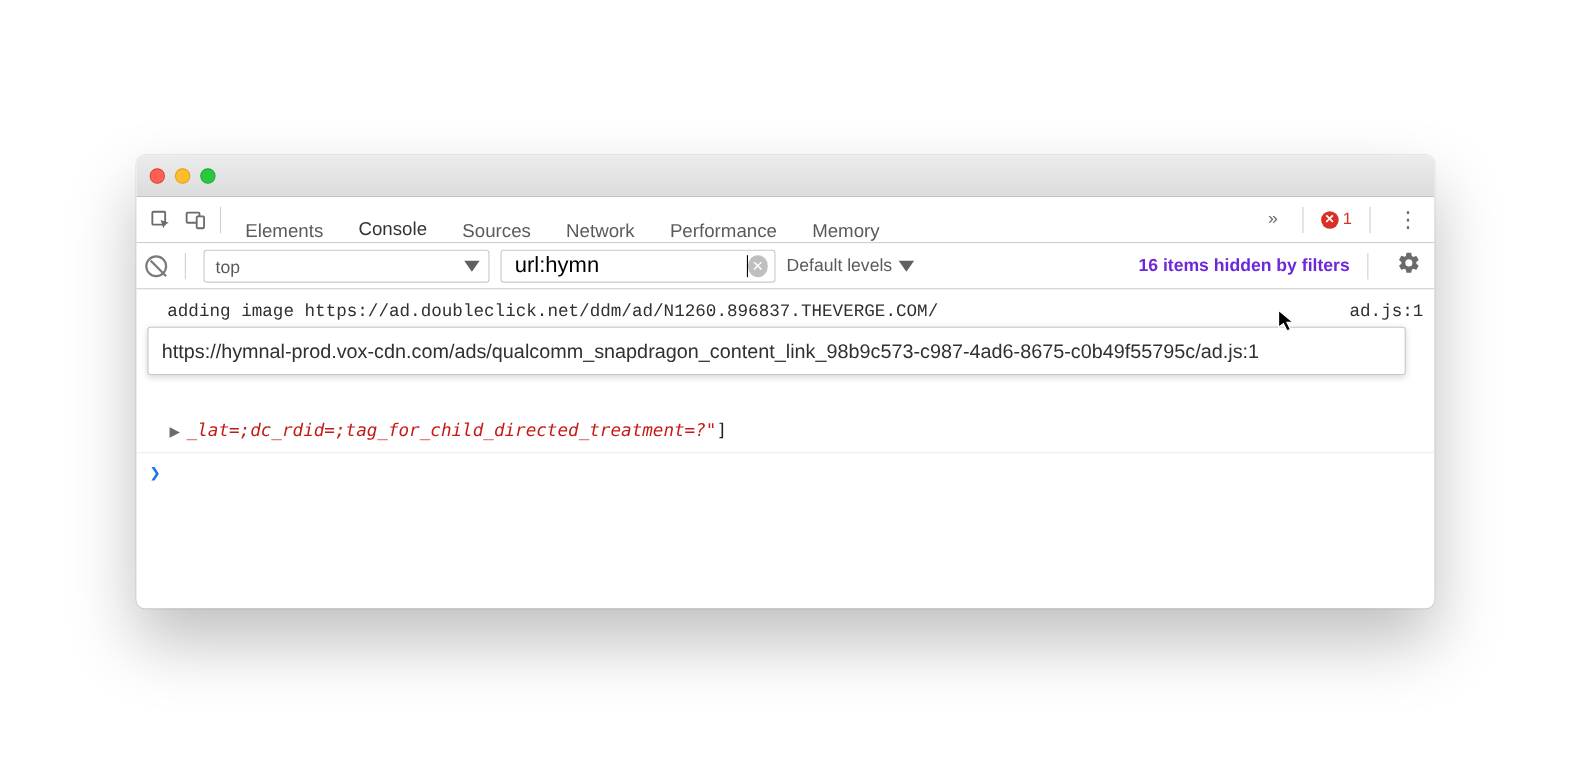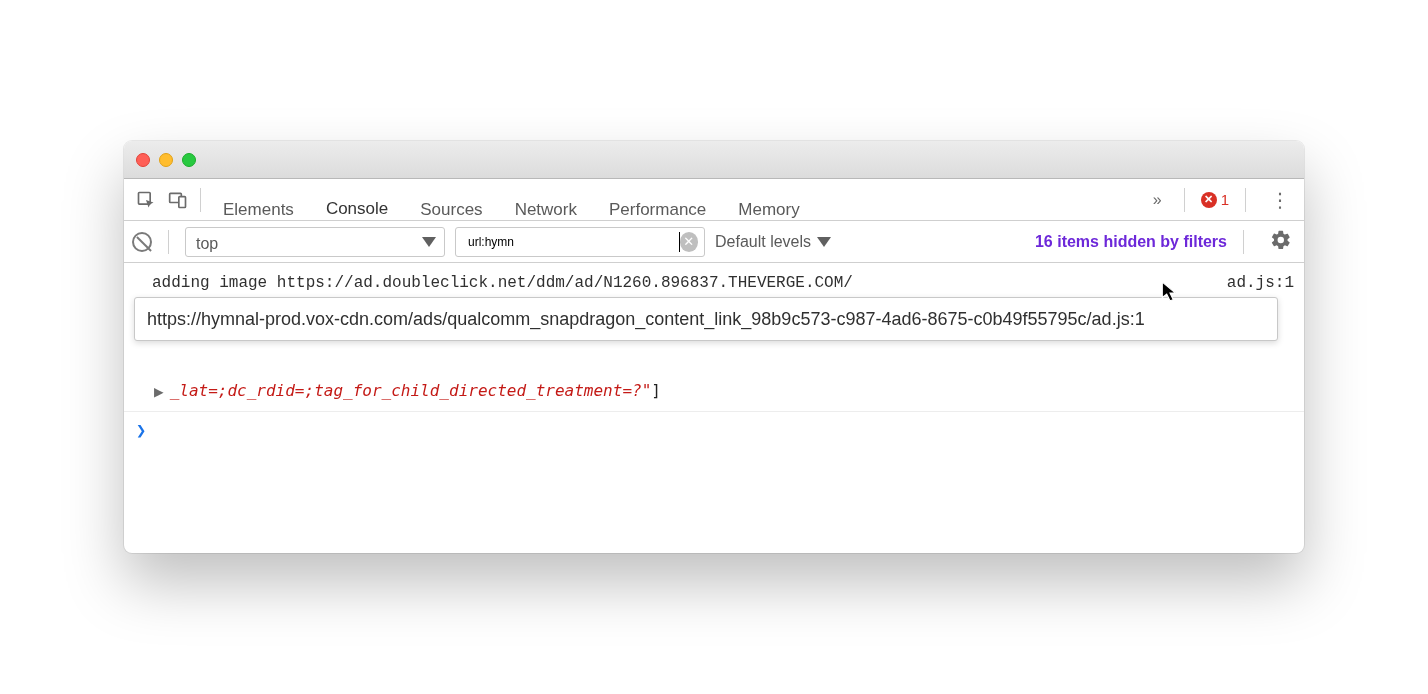--- a/index.html
+++ b/index.html
@@ -144,21 +144,21 @@
     border: 1px solid #c9c9c9;
     border-radius: 3px;
     background: #fff;
     height: 30px;
     width: 250px;
     display: flex; align-items: center;
     padding: 0 6px 0 10px;
   }
   .filter-input-wrap input {
     border: none; outline: none;
-    font-size: 12px;
+    font-size: 20px;
     width: 100%;
     font-family: inherit;
   }
   .caret-blink {
     border-right: 1px solid #000;
     height: 20px;
     margin-left: -1px;
   }
   .clear-circle {
     width: 20px; height: 20px; border-radius: 50%;

